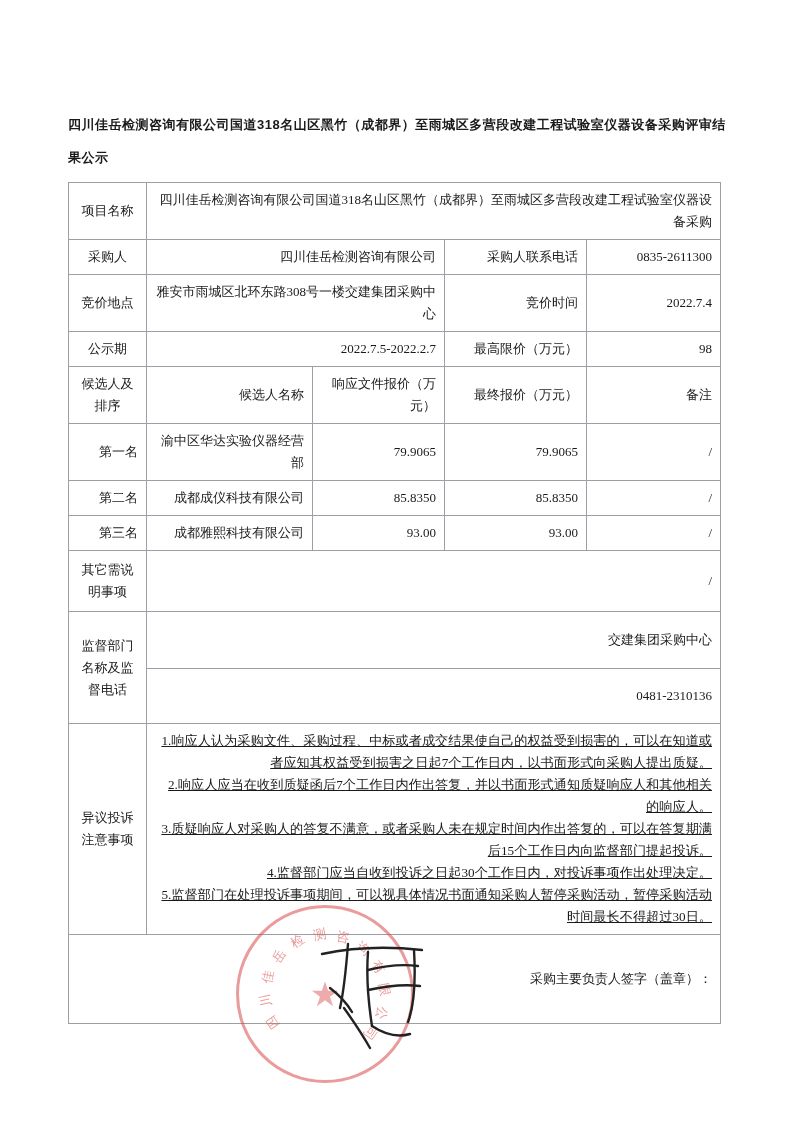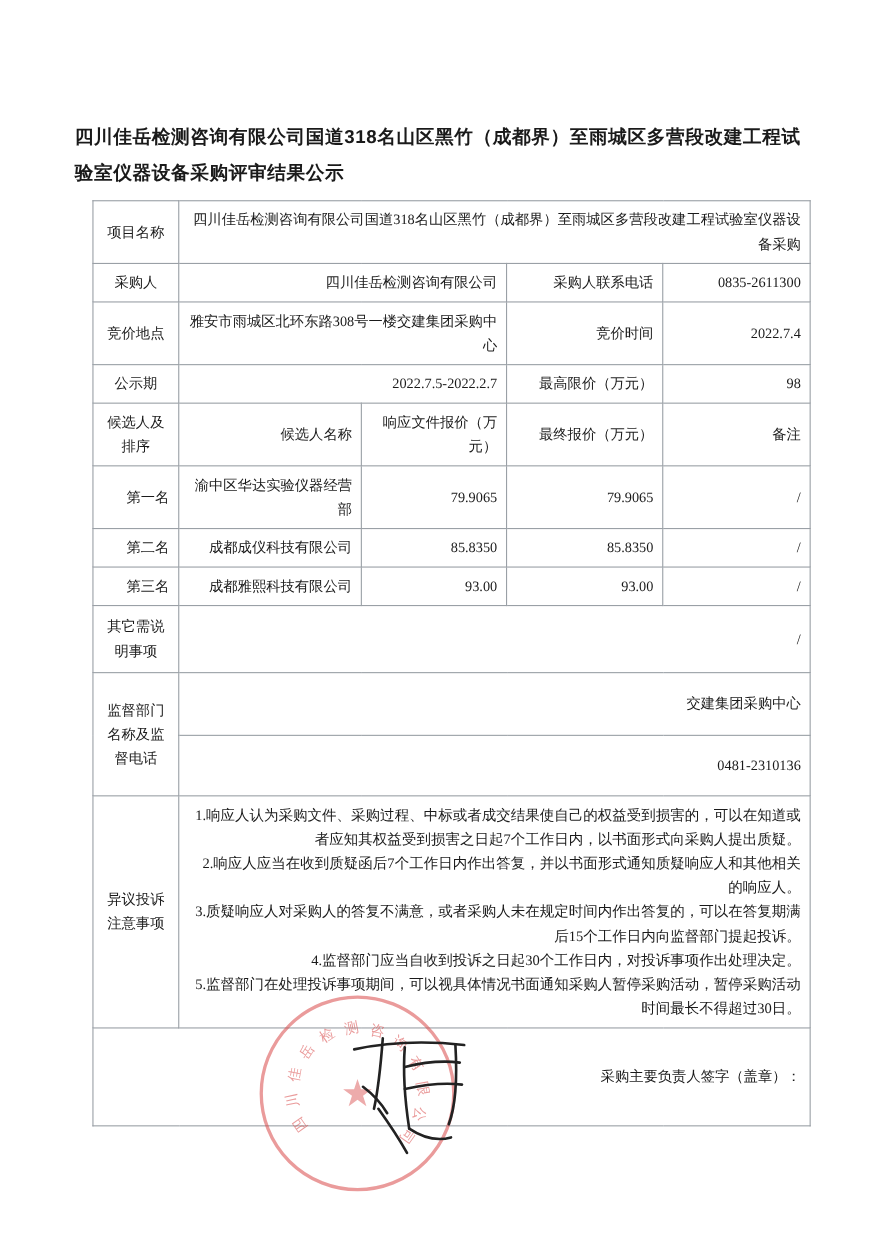--- a/index.html
+++ b/index.html
@@ -20,30 +20,30 @@
     width: 800px;
     height: 1132px;
     box-sizing: border-box;
     padding: 0;
   }
   .doc-title {
     position: absolute;
     left: 68px;
     top: 108px;
     width: 664px;
-    font-size: 17px;
+    font-size: 13px;
     font-weight: bold;
     line-height: 33px;
     letter-spacing: 0.5px;
     text-align: left;
     font-family: "Liberation Sans", "DejaVu Sans", sans-serif;
   }
   table.main {
     position: absolute;
-    left: 84px;
+    left: 68px;
     top: 182px;
     width: 652px;
     border-collapse: collapse;
     table-layout: fixed;
     font-size: 13px;
     padding-left: 28px;
   }
   table.main td {
     border: 1px solid #9aa0a6;
     padding: 6px 8px;
@@ -61,20 +61,21 @@
     padding: 10px 14px;
   }
   .notice-cell {
     line-height: 26.5px;
     padding: 14px 16px 14px 12px;
     font-size: 13.2px;
   }
   .notice-cell p {
     margin: 0;
     text-indent: 0;
+    text-decoration: underline;
   }
   .sign-cell {
     height: 76px;
     padding-left: 10px;
   }
   .stamp {
     position: absolute;
     left: 236px;
     top: 905px;
     width: 172px;

